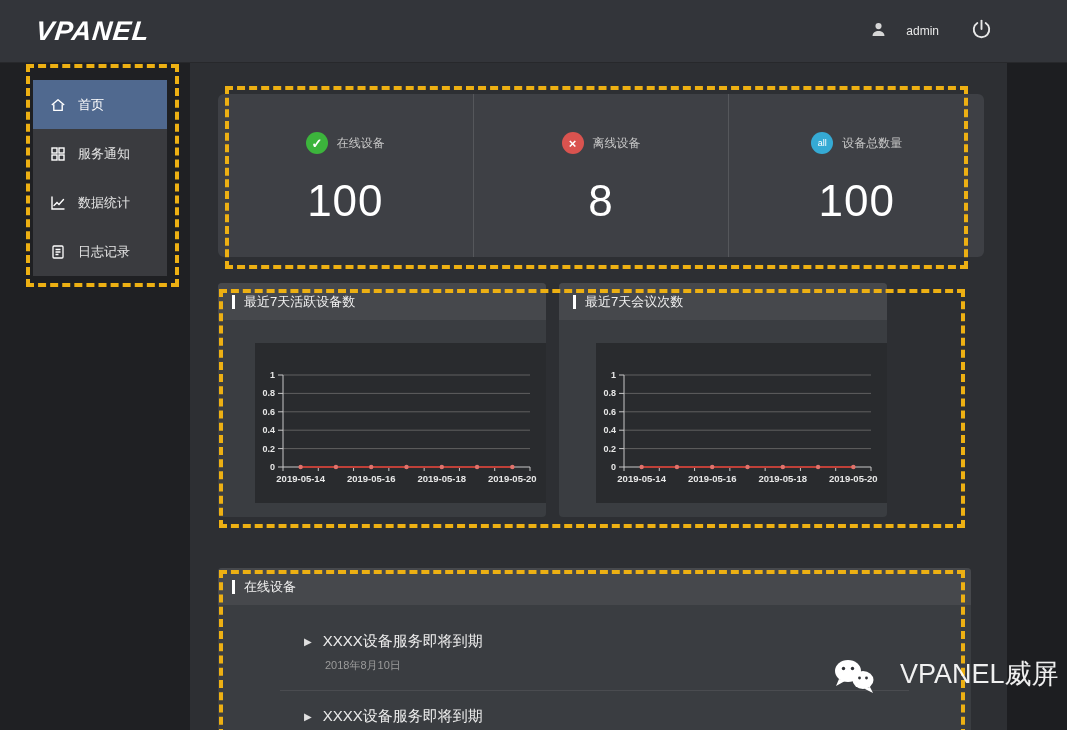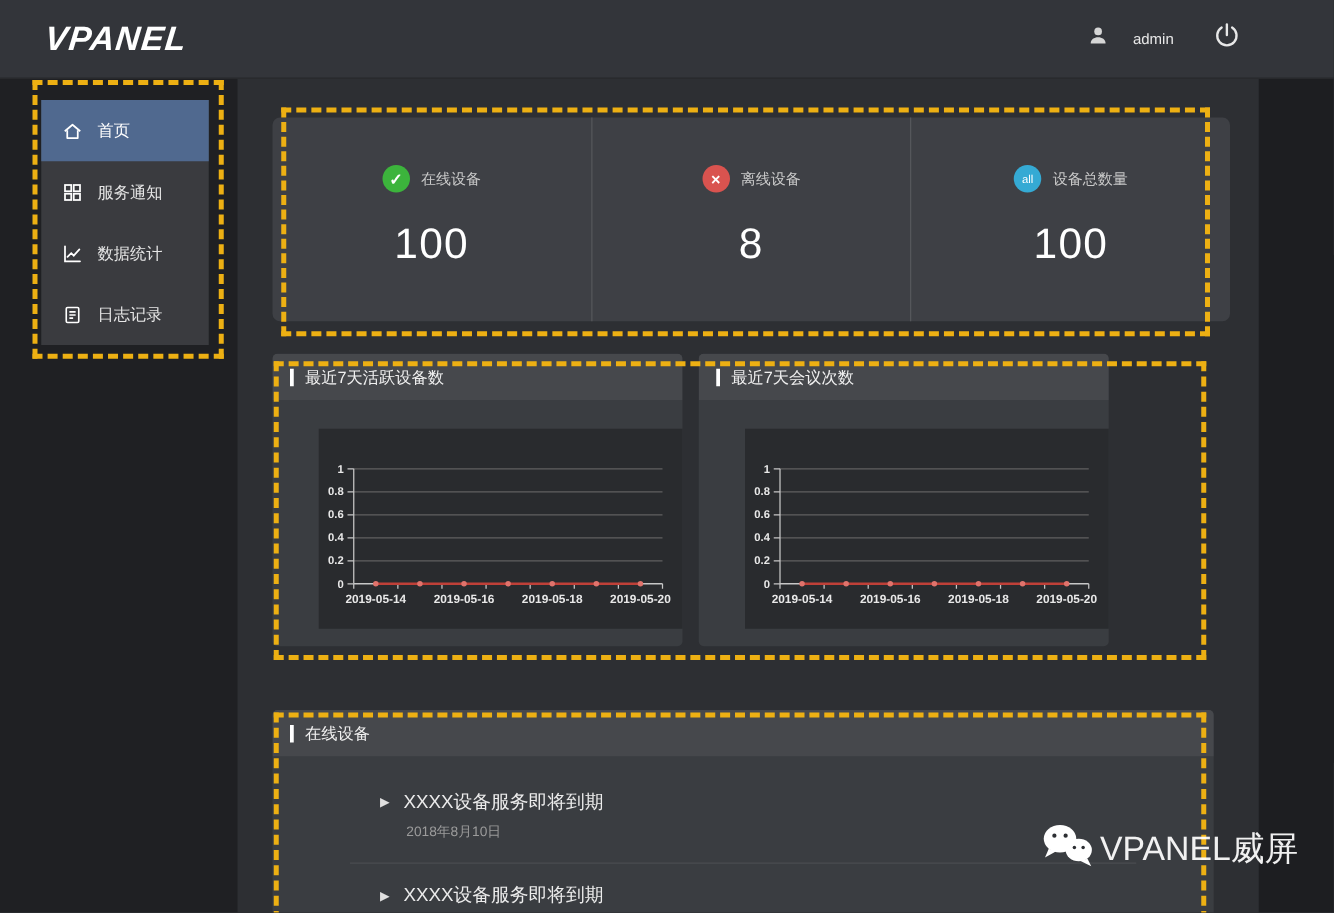--- a/index.html
+++ b/index.html
@@ -29,21 +29,21 @@
   .side-icon{width:16px;height:16px;margin-right:12px;display:inline-flex;}
 
   
   .stats-card{position:absolute;left:218px;top:94px;width:766px;height:163px;background:#3e4045;border-radius:6px;display:flex;}
   .stat-col{flex:1;display:flex;flex-direction:column;align-items:center;padding-top:38px;}
   .stat-col + .stat-col{border-left:1px solid #55575b;}
   .stat-head{display:flex;align-items:center;gap:9px;height:22px;}
   .stat-badge{width:22px;height:22px;border-radius:50%;display:flex;align-items:center;justify-content:center;
               color:#fff;font-size:13px;font-weight:bold;line-height:1;}
   .stat-label{color:#c9c9c9;font-size:12px;}
-  .stat-value{color:#fff;font-size:34px;font-weight:400;margin-top:22px;letter-spacing:1px;}
+  .stat-value{color:#fff;font-size:44px;font-weight:400;margin-top:22px;letter-spacing:1px;}
 
   
   .charts-row{position:absolute;left:218px;top:283px;width:753px;display:flex;gap:13px;}
   .panel-card{background:#3a3d41;border-radius:4px;overflow:hidden;}
   .chart-card{width:328px;height:234px;}
   .panel-header{height:37px;background:#46484c;display:flex;align-items:center;padding-left:14px;
                 color:#f0f0f0;font-size:13px;}
   .title-bar{display:inline-block;width:3px;height:14px;background:#fff;margin-right:9px;}
   .plot{margin:23px 0 0 37px;width:305px;height:160px;background:#292b2e;}
   .plot svg{display:block;}
@@ -59,21 +59,21 @@
   .notice-divider{height:1px;background:#4a4c50;margin:17px 62px 16px 62px;}
 
   
   .anno{position:absolute;border:4px dashed #edb013;pointer-events:none;z-index:50;}
   .anno-sidebar{left:26px;top:64px;width:145px;height:215px;}
   .anno-stats{left:225px;top:86px;width:735px;height:175px;}
   .anno-charts{left:219px;top:289px;width:738px;height:231px;}
   .anno-notices{left:219px;top:570px;width:738px;height:220px;}
 
   
-  .watermark{position:absolute;left:831px;top:656px;display:flex;align-items:center;gap:3px;
+  .watermark{position:absolute;left:831px;top:656px;display:flex;align-items:flex-start;gap:23px;
              color:rgba(255,255,255,0.93);z-index:60;pointer-events:none;}
   .watermark .wm-text{font-size:27px;font-weight:500;}
 </style>
 </head>
 <body>
 
 <div class="left-strip"></div>
 <div class="right-strip"></div>
 
 <div class="topbar">

